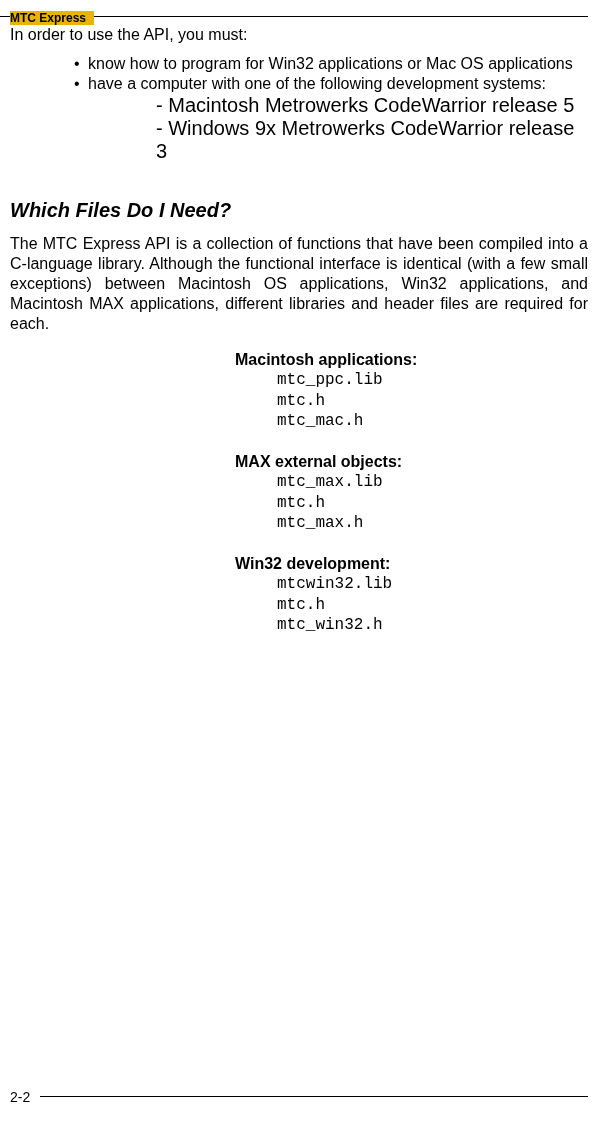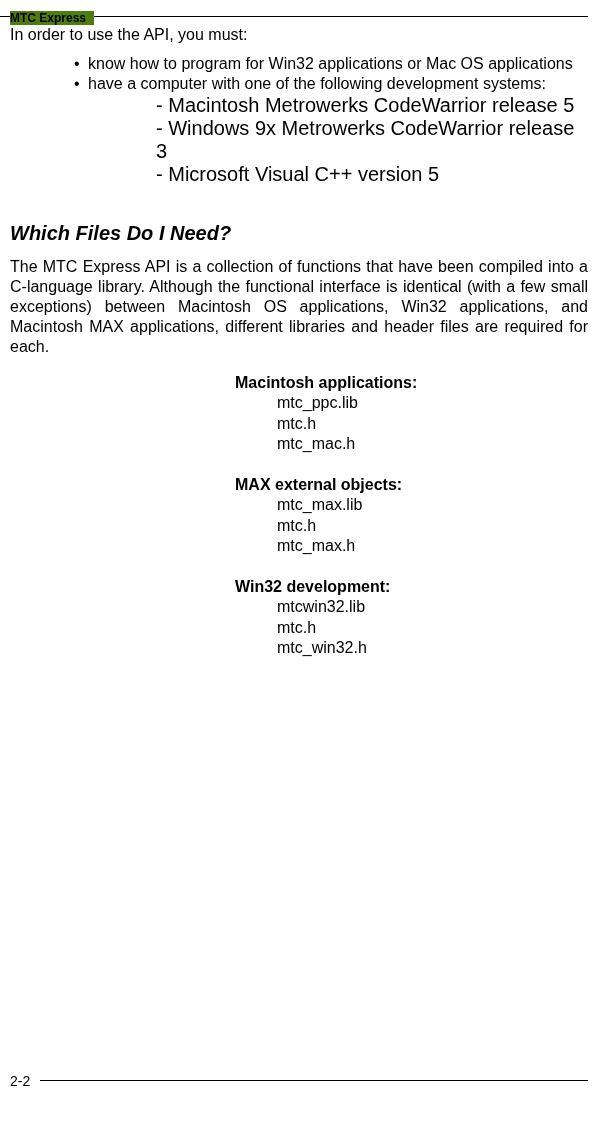--- a/index.html
+++ b/index.html
@@ -19,21 +19,21 @@
     }
     .running-head {
       position: relative;
       padding: 8px 0 0 10px;
     }
     .running-head-text {
       font-size: 12px;
       font-weight: bold;
       display: inline-block;
       padding-right: 8px;
-      background: #4d7c0f;
+      background: #eab308;
       position: relative;
       z-index: 2;
     }
     .running-head-rule {
       position: absolute;
       left: 0; right: 10px;
       top: 16px;
       border-top: 1.5px solid #000;
       z-index: 1;
     }
@@ -89,25 +89,26 @@
       padding-left: 225px;
       font-size: 16px;
       line-height: 1.28;
     }
     .files-heading {
       font-weight: bold;
     }
     .files-list {
       padding-left: 42px;
       margin-bottom: 20px;
+      font-family: Liberation Mono, monospace;
     }
     .footer {
       position: absolute;
       left: 10px; right: 10px;
-      bottom: 40px;
+      bottom: 24px;
     }
     .footer-rule {
       position: absolute;
       left: 0; right: 0;
       top: 8px;
       border-top: 1.5px solid #000;
       z-index: 1;
     }
     .footer-text {
       font-size: 14px;
@@ -132,21 +133,20 @@
 
 
     <p class="intro">In order to use the API, you must:</p>
 
     <ul class="bullets">
       <li>know how to program for Win32 applications or Mac OS applications</li>
       <li>have a computer with one of the following development systems:</li>
       <ul class="sub">
         <li>- Macintosh Metrowerks CodeWarrior release 5</li>
         <li>- Windows 9x Metrowerks CodeWarrior release 3</li>
-        <li>- Microsoft Visual C++ version 5</li>
       </ul>
     </ul>
 
     <h1 class="second">Which Files Do I Need?</h1>
 
     <p class="para">The MTC Express API is a collection of functions that have been compiled into a C-language library.   Although the functional interface is identical (with a few small exceptions) between Macintosh OS applications, Win32 applications, and Macintosh MAX applications, different libraries and header files are required for each.</p>
 
     <div class="files-block">
 
       <div>

